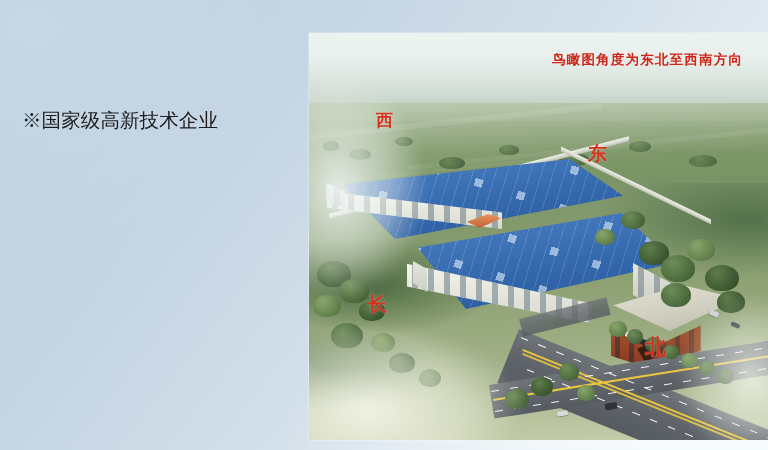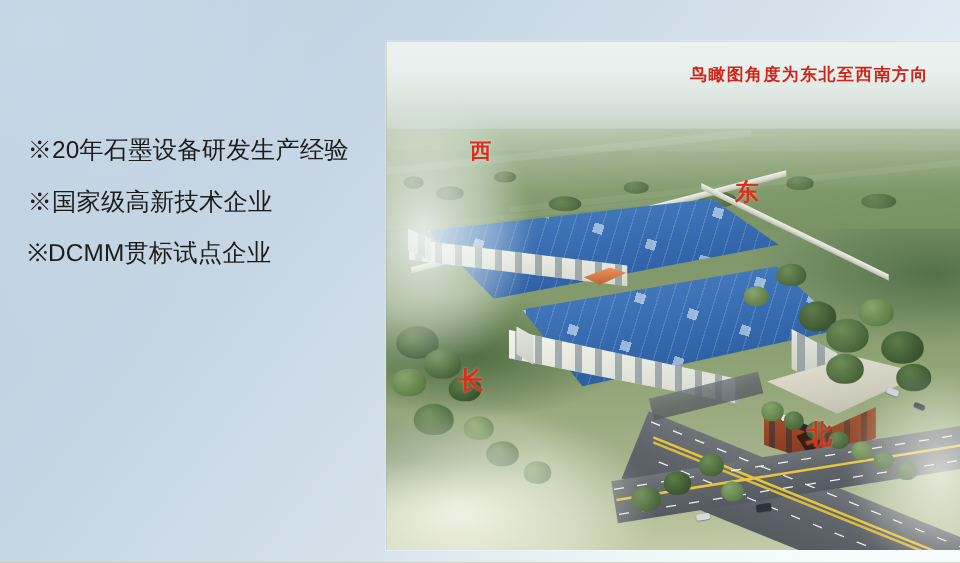--- a/index.html
+++ b/index.html
@@ -232,23 +232,21 @@
     font-family: "DejaVu Sans", sans-serif;
     text-shadow: 0 0 2px rgba(255,255,255,0.5);
   }
 </style>
 </head>
 <body>
 
 <div id="slide">
 
   <div id="bullets">
-    <span class="bullet">※20年石墨设备研发生产经验</span>
     <span class="bullet">※国家级高新技术企业</span>
-    <span class="bullet">※DCMM贯标试点企业</span>
   </div>
 
   <div id="photo">
 
     <div class="sky"></div>
     <div class="fields">
       <div class="field-streak" style="left:-10%;top:18px;width:70%;height:6px;"></div>
       <div class="field-streak" style="left:20%;top:42px;width:80%;height:5px;opacity:.7;"></div>
       <div class="field-streak" style="left:-5%;top:66px;width:60%;height:4px;opacity:.5;"></div>
       <div class="field-streak" style="left:40%;top:92px;width:70%;height:5px;opacity:.45;"></div>

